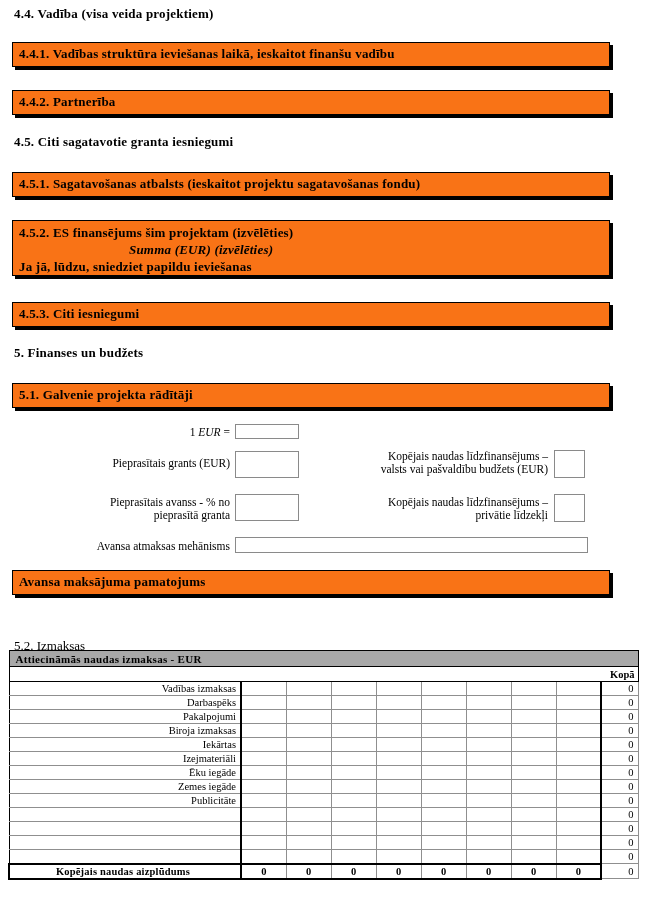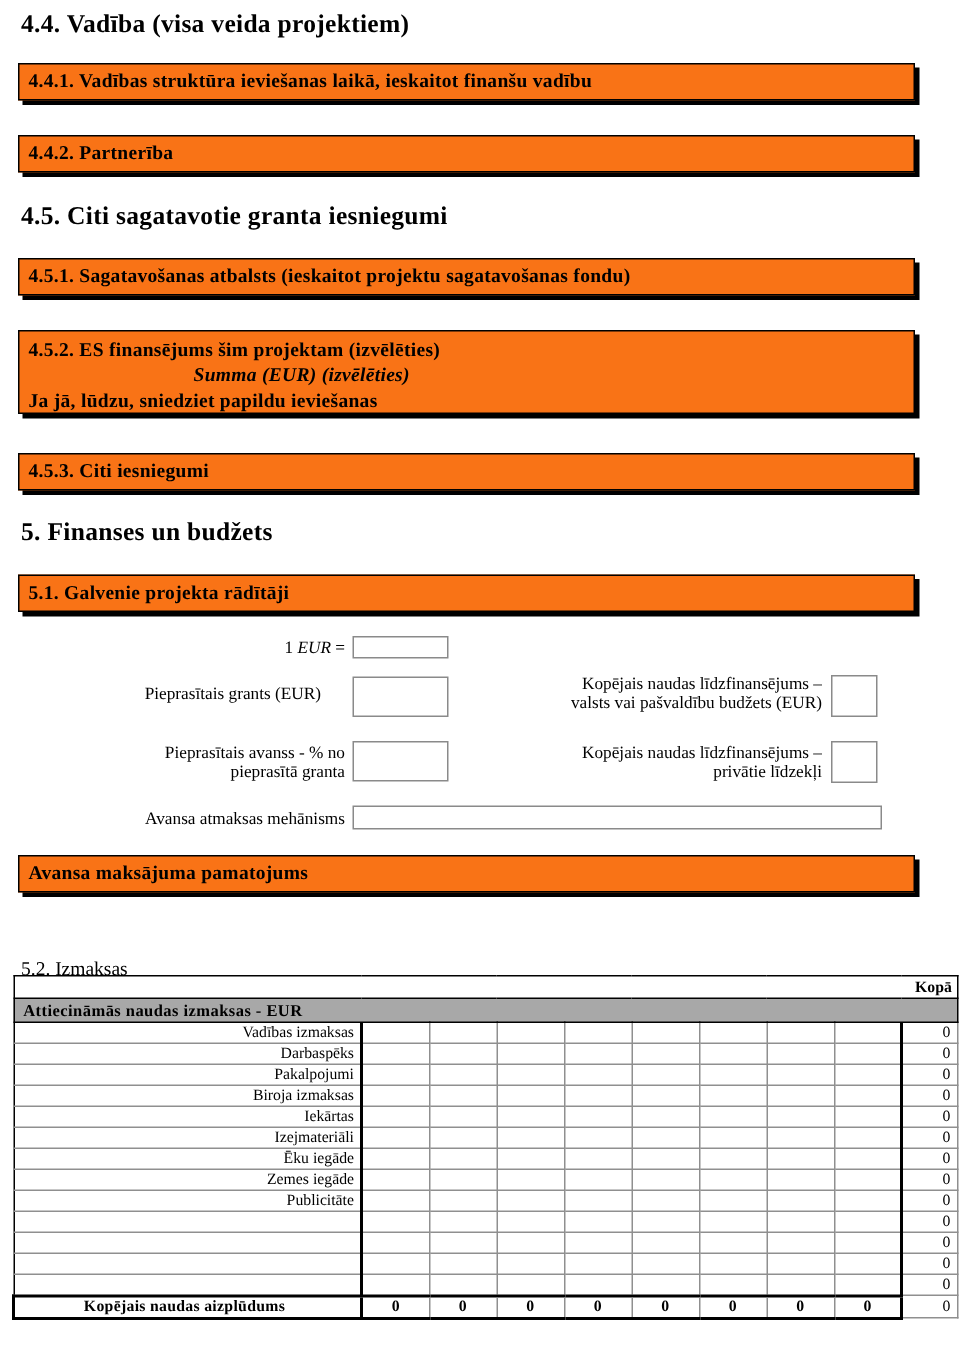--- a/index.html
+++ b/index.html
@@ -12,21 +12,21 @@
     height: 913px;
     font-family: "Liberation Serif", "DejaVu Serif", serif;
     color: #000000;
     position: relative;
     overflow: hidden;
   }
 
   
   .heading {
     font-weight: bold;
-    font-size: 17px;
+    font-size: 13px;
     letter-spacing: 0.2px;
     position: absolute;
   }
   .heading-light {
     font-weight: normal;
     font-size: 13px;
     position: absolute;
     margin-top: 20px;
   }
 
@@ -176,21 +176,21 @@
 
 <div class="bar" style="left:12px; top:383px; width:598px; height:25px;">5.1. Galvenie projekta rādītāji</div>
 
 <div class="field-label" style="left:120px; top:426px; width:110px;">
   <span>1</span>
   <span class="ital">EUR</span>
   <span>=</span>
 </div>
 <div class="field-box" style="left:235px; top:424px; width:64px; height:15px;"></div>
 
-<div class="field-label" style="left:44px; top:457px; width:170px;">Pieprasītais grants (EUR)</div>
+<div class="field-label" style="left:60px; top:457px; width:170px;">Pieprasītais grants (EUR)</div>
 <div class="field-box" style="left:235px; top:451px; width:64px; height:27px;"></div>
 
 <div class="field-label" style="left:330px; top:450px; width:218px;">
   <span>Kopējais naudas līdzfinansējums –</span><br>
   <span>valsts vai pašvaldību budžets (EUR)</span>
 </div>
 <div class="field-box" style="left:554px; top:450px; width:31px; height:28px;"></div>
 
 <div class="field-label" style="left:60px; top:496px; width:170px;">
   <span>Pieprasītais avanss - % no</span><br>
@@ -212,26 +212,26 @@
 <div class="heading-light" style="left:14px; top:618px;">5.2. Izmaksas</div>
 
 <table class="cost-table">
   <colgroup>
     <col style="width:232px">
     <col span="8" style="width:45px">
     <col style="width:37px">
   </colgroup>
   <tbody>
     <tr>
+      <td class="band" colspan="10">Attiecināmās naudas izmaksas - EUR</td>
+    </tr>
+    <tr>
       <td class="hdr-blank" colspan="9"></td>
       <td class="hdr-kopa">Kopā</td>
     </tr>
-    <tr>
-      <td class="band" colspan="10">Attiecināmās naudas izmaksas - EUR</td>
-    </tr>
   </tbody>
   <tbody id="cost-rows">
       <tr class="body-row">
         <td class="rowlabel">Vadības izmaksas</td>
         <td class="datacell"></td>
         <td class="datacell"></td>
         <td class="datacell"></td>
         <td class="datacell"></td>
         <td class="datacell"></td>
         <td class="datacell"></td>

